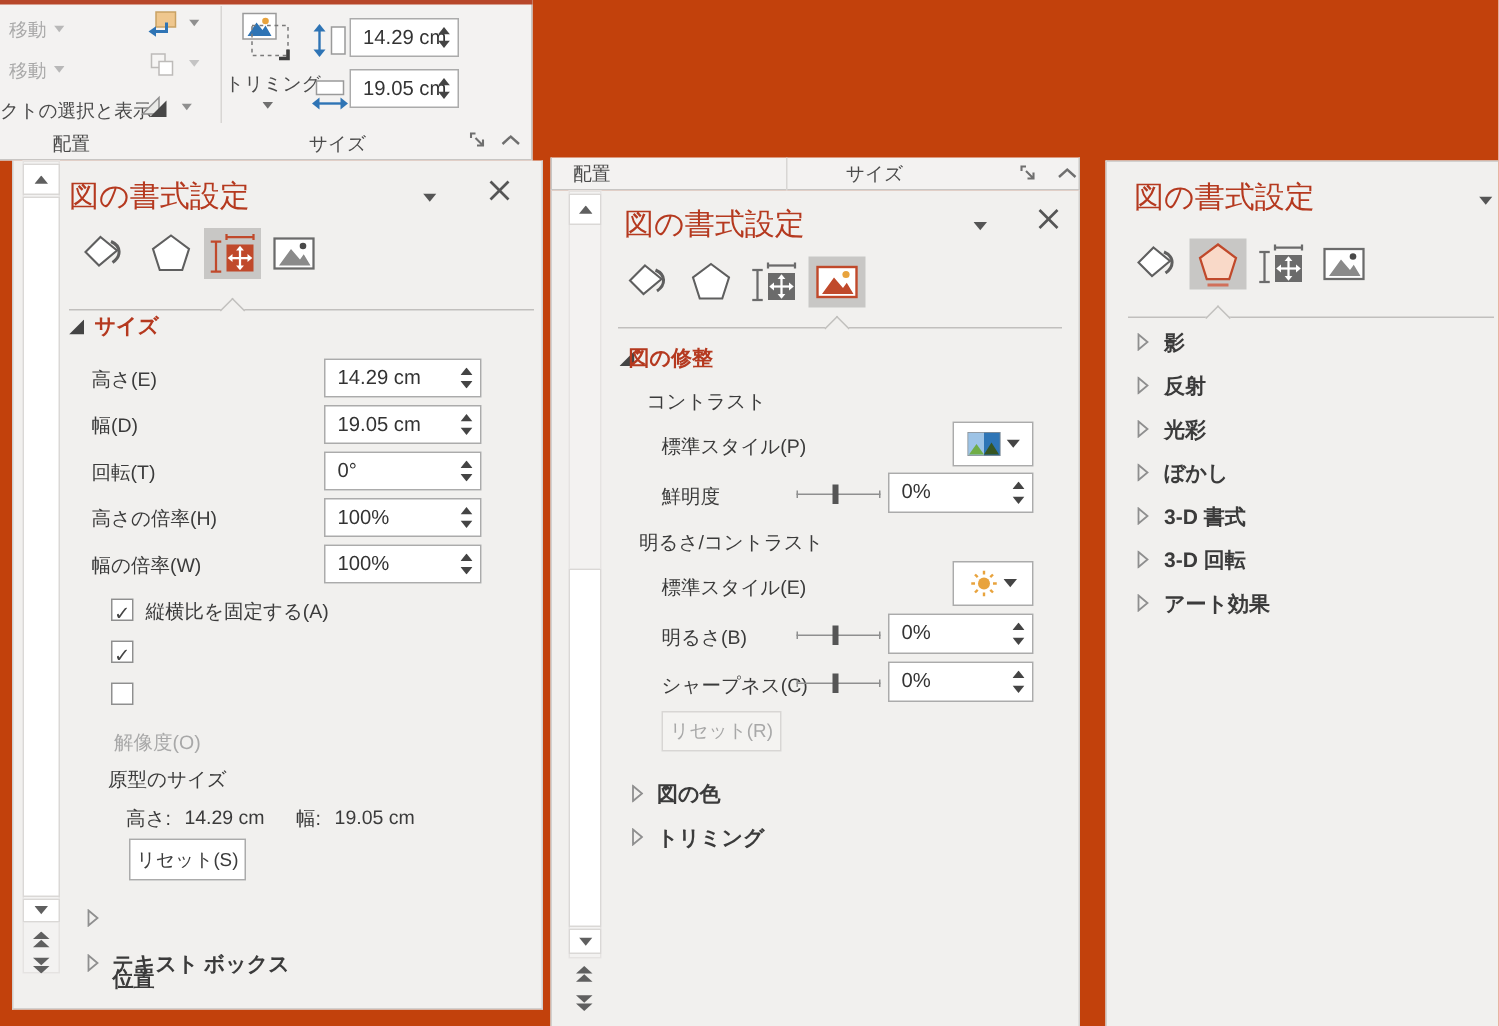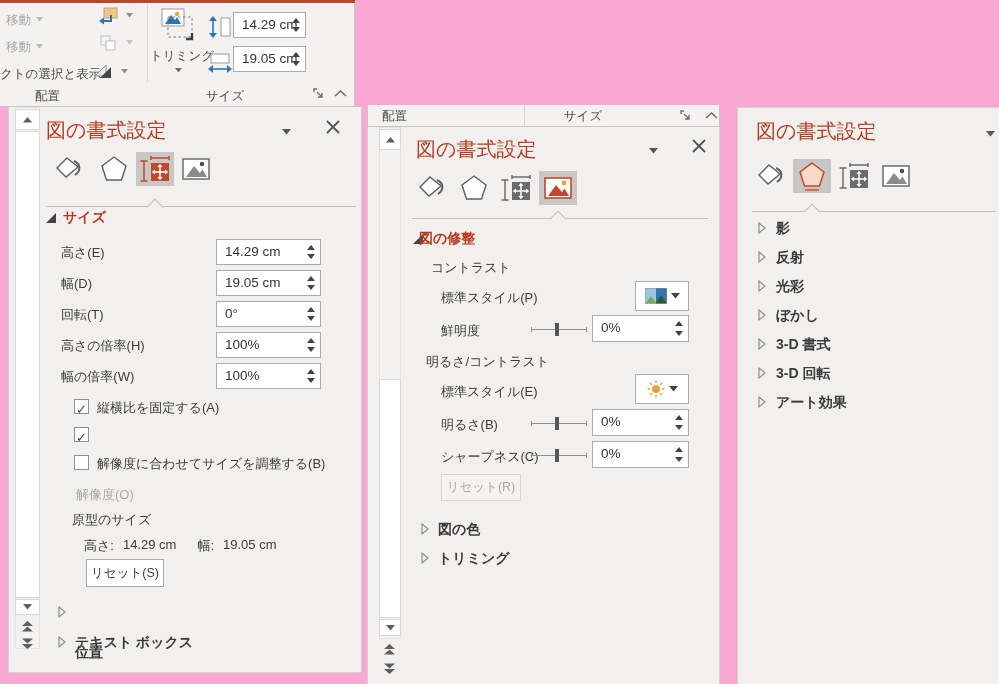--- a/index.html
+++ b/index.html
@@ -1,17 +1,17 @@
 <!DOCTYPE html>
 <html><head>
 <meta charset="utf-8">
 <style>
   html,body{margin:0;padding:0;background:#fff;}
   body{font-family:"Liberation Sans","DejaVu Sans",sans-serif;color:#3b3b3b;}
-  #stage{position:relative;width:999px;height:684px;background:#f9a8d4;overflow:hidden;}
+  #stage{position:relative;width:999px;height:684px;background:#c2410c;overflow:hidden;}
   .abs{position:absolute;}
   .panel{position:absolute;background:#F1F0EE;box-sizing:border-box;}
   .ribbon{position:absolute;background:#F3F2F1;box-sizing:border-box;}
   .lbl{font-size:13px;color:#3b3b3b;white-space:nowrap;}
   .glbl{font-size:12.5px;color:#4a4a4a;white-space:nowrap;}
   .dis{color:#a8a8a8;}
   .title{font-size:20px;color:#B5391F;white-space:nowrap;}
   .sechead{font-size:14px;font-weight:bold;color:#B5391F;white-space:nowrap;}
   .boldlbl{font-size:14px;font-weight:bold;color:#3b3b3b;white-space:nowrap;}
   .spinfield{position:absolute;height:26px;background:#fff;border:1px solid #ABABAB;box-sizing:border-box;}
@@ -335,21 +335,20 @@
           <svg width="8" height="5">
             <polygon points="4,5 8,0 0,0" fill="#444"></polygon>
           </svg>
         </span>
     </div>
 
     <div class="checkbox" style="left:65px;top:292px;"><span class="check">✓</span></div>
     <div class="lbl abs" style="left:88px;top:292px;">縦横比を固定する(A)</div>
     <div class="checkbox" style="left:65px;top:320px;"><span class="check">✓</span></div>
     <div class="checkbox" style="left:65px;top:348px;"><span class="check" style="visibility: hidden;">✓</span></div>
-    <div class="lbl abs" style="left:88px;top:348px;">解像度に合わせてサイズを調整する(B)</div>
 
     <div class="lbl dis abs" style="left:67px;top:379px;">解像度(O)</div>
 
     <div class="lbl abs" style="left:63px;top:404px;">原型のサイズ</div>
     <div class="abs" style="left:75px;top:430px;display:flex;gap:9px;">
       <span class="lbl">高さ:</span>
       <span class="lbl">14.29 cm</span>
       <span class="lbl" style="margin-left:12px;">幅:</span>
       <span class="lbl">19.05 cm</span>
     </div>

